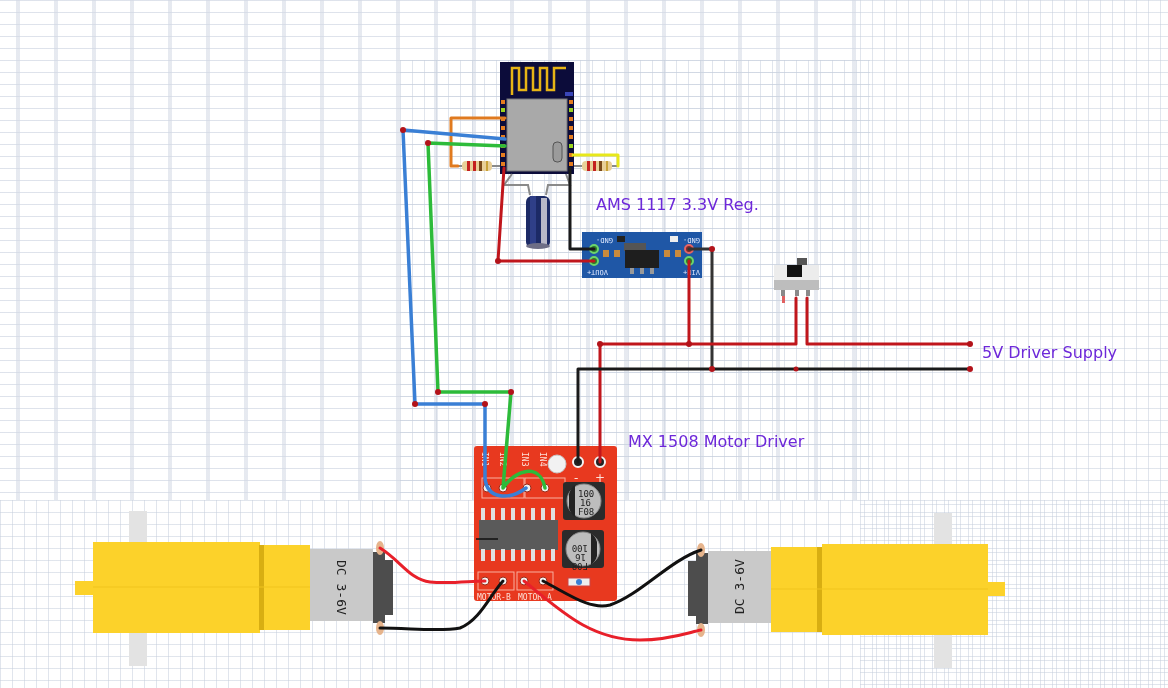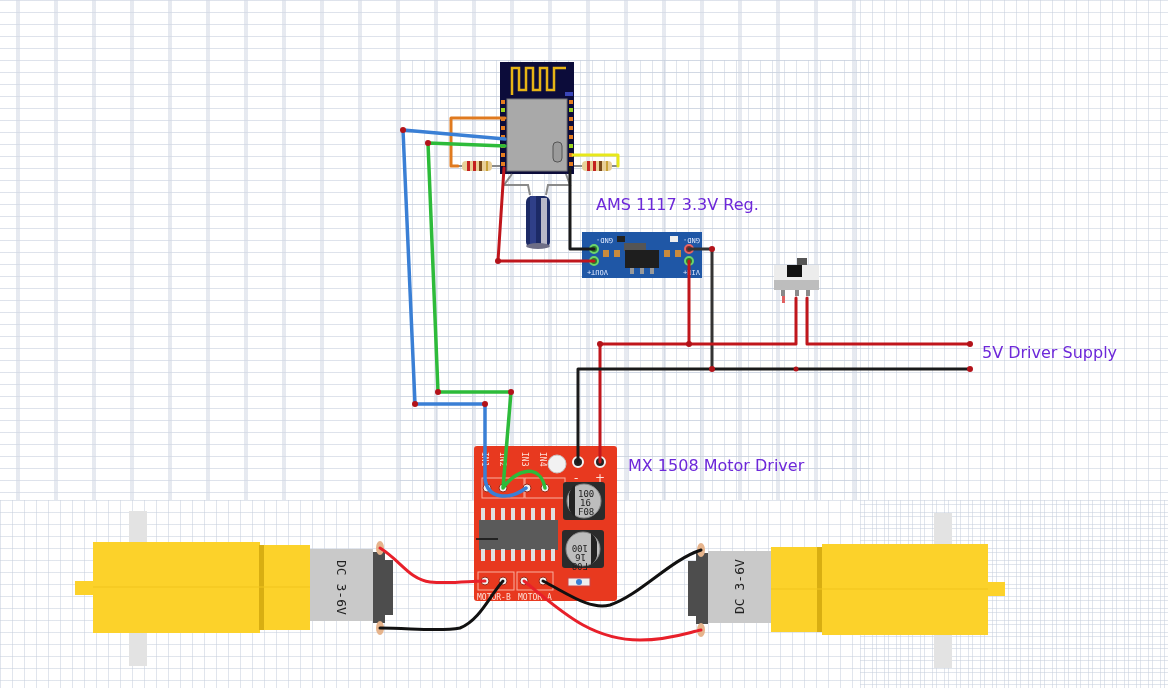--- a/index.html
+++ b/index.html
@@ -263,13 +263,13 @@
         <circle cx="970" cy="369" r="3"></circle>
         <circle cx="796" cy="369" r="2.5"></circle>
       <circle cx="712" cy="249" r="3"></circle>
         <circle cx="498" cy="261" r="3"></circle>
     </g>
   </g>
 </svg>
 
 <div class="label" style="left:596px;top:195px;">AMS 1117 3.3V Reg.</div>
 <div class="label" style="left:982px;top:343px;">5V Driver Supply</div>
-<div class="label" style="left:628px;top:456px;">MX 1508 Motor Driver</div>
+<div class="label" style="left:628px;top:432px;">MX 1508 Motor Driver</div>
 
 </body></html>

